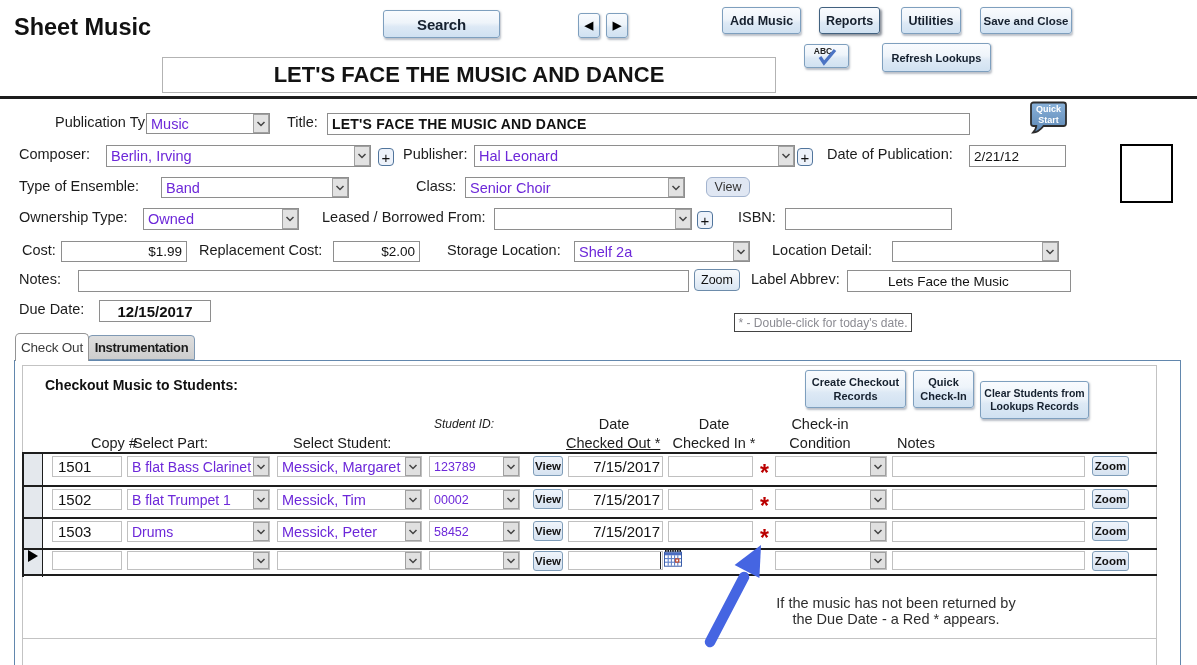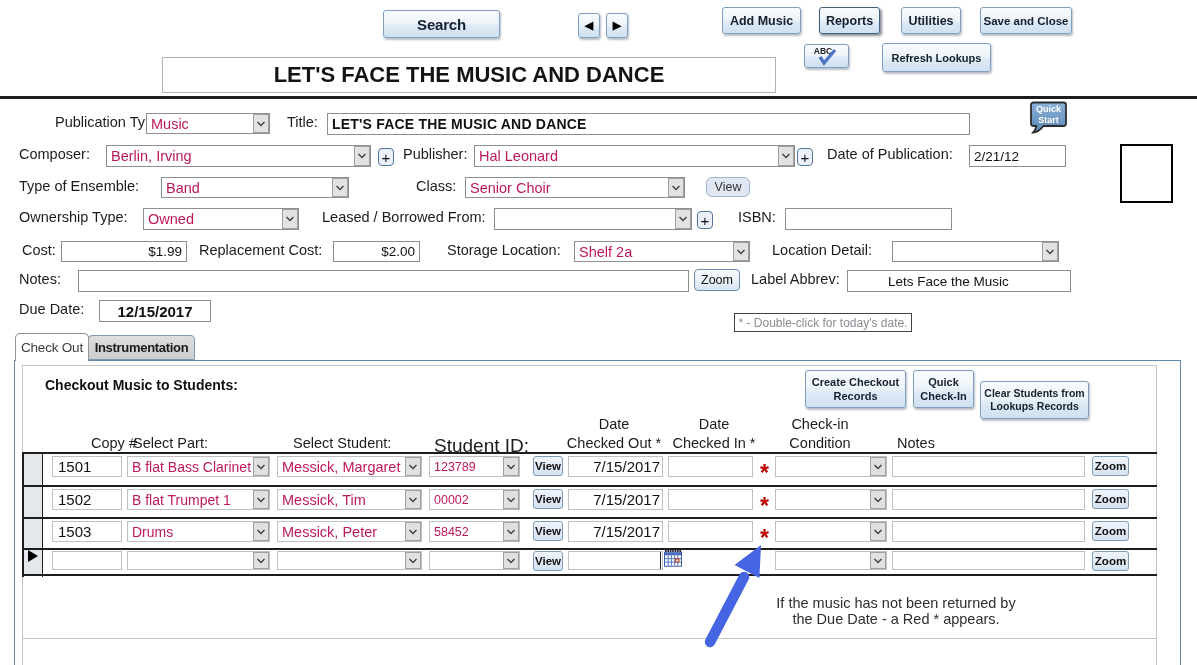--- a/index.html
+++ b/index.html
@@ -9,39 +9,40 @@
 .abs { position:absolute; }
 .lbl { position:absolute; font-size:14.5px; color:#1c1c1c; white-space:nowrap; }
 .btn { position:absolute; display:flex; align-items:center; justify-content:center;
   background:linear-gradient(180deg,#f9fbfe 0%,#eef4fa 45%,#dde9f5 60%,#d0e1f1 100%);
   border:1px solid #7e9fbe; border-radius:3px;
   box-shadow:1px 1.5px 2px rgba(120,130,145,.5);
   font-weight:bold; font-size:12.5px; color:#15202e; text-align:center; white-space:nowrap; }
 .input { position:absolute; background:#fff; border:1px solid #8e8e8e;
   font-size:14px; color:#111; display:flex; align-items:center; padding:0 4px; white-space:nowrap; overflow:hidden;}
 .combo { position:absolute; background:#fff; border:1px solid #8e8e8e;
-  font-size:14.5px; color:#be185d; display:flex; align-items:center; padding-left:4px; white-space:nowrap; }
+  font-size:14.5px; color:#6d28d9; display:flex; align-items:center; padding-left:4px; white-space:nowrap; }
 .combo .arr { position:absolute; right:0; top:0; bottom:0; width:16px;
   background:#e2e2e2; border:1px solid #a0a0a0; display:flex; align-items:center; justify-content:center; }
 .plus { position:absolute; width:16px; height:18px;
   background:#edf2fa; border:1px solid #51759c; border-radius:4px;
   font-size:15px; color:#111; font-weight:normal;
   display:flex; align-items:center; justify-content:center; }
 .smallbtn { position:absolute; display:flex; align-items:center; justify-content:center;
   background:linear-gradient(180deg,#f7fafd 0%,#e9f0f8 50%,#d8e5f2 100%);
   border:1px solid #6d8cab; border-radius:4px; font-size:12px; color:#111; }
 .tline { position:absolute; background:#1d1d1d; }
 .rowbtn { position:absolute; display:flex; align-items:center; justify-content:center;
   background:linear-gradient(180deg,#eff4fb 0%,#e2eaf5 55%,#d5e2f0 100%);
   border:1px solid #7f9db9; border-radius:3px; font-size:11.5px; font-weight:bold; color:#111; }
 </style>
 </head>
 <body>
 <div id="page">
 
+  <div class="abs" style="left:14px; top:14px; font-size:23.5px; font-weight:bold; color:#111;">Sheet Music</div>
 
   <div class="btn" style="left:383px; top:10px; width:117px; height:28px; font-size:15px; letter-spacing:-0.2px;">Search</div>
 
   <div class="btn" style="left:578px; top:13px; width:22px; height:25px; font-size:11px; color:#000;">◀</div>
   <div class="btn" style="left:606px; top:13px; width:22px; height:25px; font-size:11px; color:#000;">▶</div>
 
   <div class="btn" style="left:722px; top:7px; width:79px; height:27px;">Add Music</div>
   <div class="btn" style="left:819px; top:7px; width:61px; height:27px; border-color:#41617f; box-shadow:1.5px 2px 2.5px rgba(60,70,85,.6);">Reports</div>
   <div class="btn" style="left:901px; top:7px; width:60px; height:27px;">Utilities</div>
   <div class="btn" style="left:980px; top:7px; width:92px; height:27px; font-size:11.5px;">Save and Close</div>
@@ -189,23 +190,23 @@
       <span>Check-In</span>
     </div>
   <div class="btn" style="left:980px; top:370px; width:109px; height:38px; font-size:10.5px; line-height:13px; flex-direction:column;margin-top:11px;">
     <span>Clear Students from</span>
       <span>Lookups Records</span>
     </div>
 
   <div class="lbl" style="left:55px; top:435px; font-size:14.5px;margin-left:36px;">Copy #</div>
   <div class="lbl" style="left:133px; top:435px; font-size:14.5px;">Select Part:</div>
   <div class="lbl" style="left:293px; top:435px; font-size:14.5px;">Select Student:</div>
-  <div class="lbl" style="left:434px; top:435px; font-size:19px;">Student ID:</div>
+  <div class="lbl" style="left:434px; top:417px; font-size:12px;font-style:italic;">Student ID:</div>
   <div class="lbl" style="left:566px; top:416px; width:96px; text-align:center; font-size:14.5px;">Date</div>
-  <div class="lbl" style="left:566px; top:435px; width:96px; text-align:center; font-size:14.5px;">Checked Out *</div>
+  <div class="lbl" style="left:566px; top:435px; width:96px; text-align:left; font-size:14.5px;text-decoration:underline;">Checked Out *</div>
   <div class="lbl" style="left:666px; top:416px; width:96px; text-align:center; font-size:14.5px;">Date</div>
   <div class="lbl" style="left:666px; top:435px; width:96px; text-align:center; font-size:14.5px;">Checked In *</div>
   <div class="lbl" style="left:772px; top:416px; width:96px; text-align:center; font-size:14.5px;">Check-in</div>
   <div class="lbl" style="left:772px; top:435px; width:96px; text-align:center; font-size:14.5px;">Condition</div>
   <div class="lbl" style="left:897px; top:435px; font-size:14.5px;">Notes</div>
 
   <div class="abs" style="left:23px; top:453px; width:19px; height:121px; background:#e4e8ed;"></div>
   <div class="tline" style="left:22px; top:452px; width:1135px; height:1.6px;"></div>
   <div class="tline" style="left:22px; top:485px; width:1135px; height:1.6px;"></div>
   <div class="tline" style="left:22px; top:517px; width:1135px; height:1.6px;"></div>

